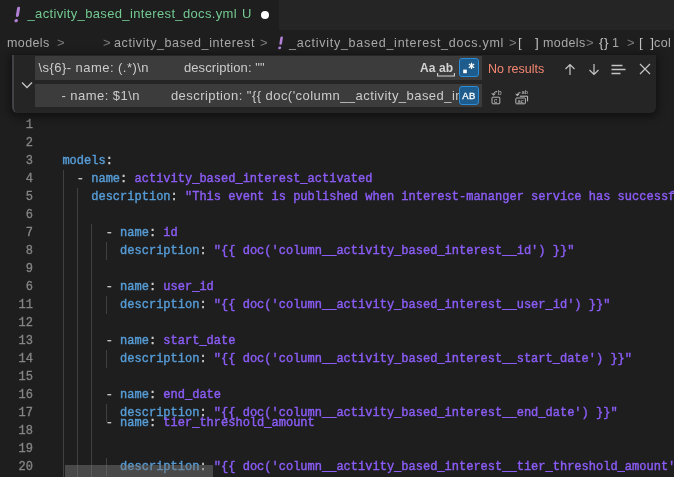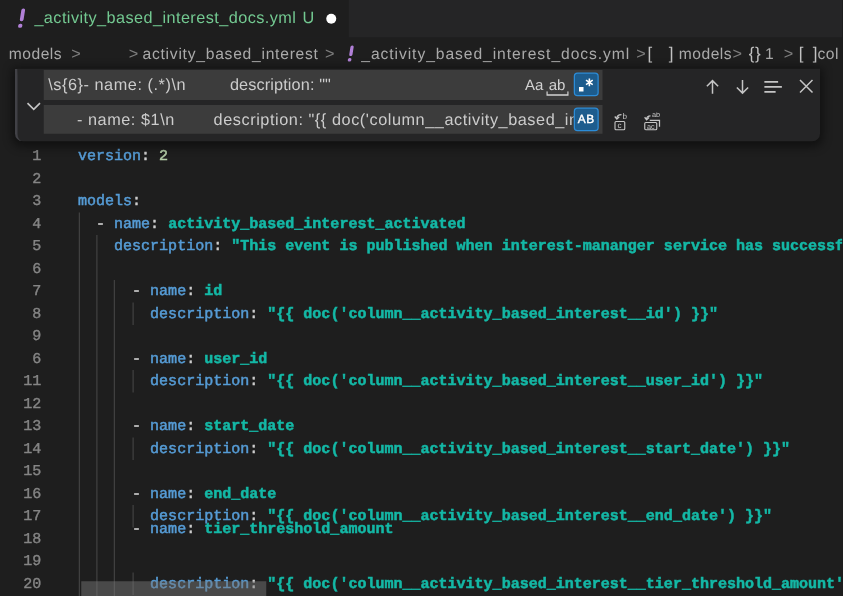--- a/index.html
+++ b/index.html
@@ -16,35 +16,35 @@
   
   #crumbs { left:0; top:30px; width:674px; height:26px; background:#1e1e1e; }
   .bc { position:absolute; top:0; height:26px; line-height:26px; font-size:12.5px; color:#a9a9a9; white-space:pre; letter-spacing:0.4px; }
   .bcsep { color:#7d7d7d; font-size:13px; }
   .bcsym { color:#c2c2c2; letter-spacing:1px; font-size:13.5px; }
   
   .codeline { position:absolute; left:62.4px; white-space:pre; -webkit-text-stroke:0.4px currentColor; font-family:"Liberation Mono",monospace;
               font-size:12.03px; line-height:18px; height:18px; color:#d4d4d4; }
   .lnum { position:absolute; left:0; width:33px; text-align:right; -webkit-text-stroke:0.3px currentColor; font-family:"Liberation Mono",monospace;
           font-size:12.03px; line-height:18px; height:18px; color:#858585; }
-  .k { color:#569cd6; } .s { color:#14b8a6;font-weight:bold; } .n { color:#b5cea8; } .p { color:#cccccc; }
+  .k { color:#569cd6; } .s { color:#8b5cf6; } .n { color:#b5cea8; } .p { color:#cccccc; }
   .guide { position:absolute; width:1px; background:#404040; }
   #hscroll { left:65px; top:465px; width:148px; height:12px; background:rgba(121,121,121,0.48); }
   
   #findw { left:12px; top:54.5px; width:644px; height:58.5px; background:#252526;
            border-left:2px solid #414146; border-radius:0 0 6px 6px;
            box-shadow:0 2px 8px 2px rgba(0,0,0,0.45); }
   .finput { position:absolute; background:#3c3c3c; overflow:hidden; }
   #fin  { left:21px; top:1.5px; width:447px; height:24px; }
   #frep { left:21px; top:29px; width:447px; height:23.5px; }
   .ftext { position:absolute; left:3.5px; top:0; line-height:24px; font-size:13px; color:#cccccc; white-space:pre; letter-spacing:0.45px; }
   .sp { display:inline-block; }
   .optbox { position:absolute; width:20px; height:19px; background:#1d5c8d; border:1px solid #2b8cd8;
             border-radius:3px; color:#ffffff; text-align:center; }
-  .icon { position:absolute; color:#c5c5c5; }
+  .icon { position:absolute; color:#c5c5c5;font-weight:bold; }
   #noresults { position:absolute; left:474px; top:0; line-height:29px; font-size:12.5px; color:#f48771; }
 </style>
 </head>
 <body>
 <div id="page">
 
   <div id="tabbar" class="abs"></div>
   <div id="tab" class="abs"></div>
   <svg class="abs" style="left:11px;top:6px" width="11" height="17" viewBox="0 0 11 17">
     <g fill="#b180d7" transform="skewX(-9) translate(3.2,0)">
@@ -76,21 +76,20 @@
     <span class="bc bcsep" style="left:586px">&gt;</span>
     <span class="bc bcsym" style="left:599px; letter-spacing:0.5px;">{}</span>
     <span class="bc" style="left:612px">1</span>
     <span class="bc bcsep" style="left:627px">&gt;</span>
     <span class="bc bcsym" style="left:639px; letter-spacing:0;">[&nbsp;&nbsp;]</span>
     <span class="bc" style="left:654px">col</span>
   </div>
 
   <div id="code" class="abs" style="left:0;top:0;width:674px;height:477px;overflow:hidden;">
       <div class="lnum" style="top:115.5px">1</div>
-      <div class="codeline" style="top:115.5px"><span class="k">version</span><span class="p">: </span><span class="n">2</span></div>
       <div class="lnum" style="top:133.5px">2</div>
       <div class="lnum" style="top:151.5px">3</div>
       <div class="codeline" style="top:151.5px"><span class="k">models</span><span class="p">:</span></div>
       <div class="lnum" style="top:169.5px">4</div>
       <div class="codeline" style="top:169.5px"><span class="p">  - </span><span class="k">name</span><span class="p">: </span><span class="s">activity_based_interest_activated</span></div>
       <div class="lnum" style="top:187.5px">5</div>
       <div class="codeline" style="top:187.5px"><span class="p">    </span><span class="k">description</span><span class="p">: </span><span class="s">"This event is published when interest-mananger service has successf</span></div>
       <div class="lnum" style="top:205.5px">6</div>
       <div class="lnum" style="top:223.5px">7</div>
       <div class="codeline" style="top:223.5px"><span class="p">      - </span><span class="k">name</span><span class="p">: </span><span class="s">id</span></div>
@@ -142,20 +141,21 @@
         <svg width="14" height="13" viewBox="0 0 14 13" style="margin-top:3px">
           <rect x="1.2" y="7.6" width="3.6" height="3.6" fill="#fff"></rect>
           <path d="M9.5 0.8 L9.5 7 M6.8 2.1 L12.2 5.7 M12.2 2.1 L6.8 5.7" stroke="#fff" stroke-width="1.25"></path>
         </svg>
       </div>
     </div>
     <div id="frep" class="finput">
       <div class="ftext" style="line-height:23px;"><span class="sp" style="width:23px"></span>- name: $1\n<span class="sp" style="width:31px"></span>description: "{{ doc('column__activity_based_in</div>
       <div class="optbox" style="left:424px;top:2px;font-size:9.5px;line-height:17px;letter-spacing:0.4px;-webkit-text-stroke:0.3px #fff;">AB</div>
     </div>
+    <div id="noresults">No results</div>
 
     <svg class="abs" style="left:550px;top:8px" width="12" height="13" viewBox="0 0 12 13">
       <path d="M6 12 L6 1.5 M1.5 6 L6 1.5 L10.5 6" stroke="#c5c5c5" stroke-width="1.2" fill="none"></path>
     </svg>
 
     <svg class="abs" style="left:574px;top:8px" width="12" height="13" viewBox="0 0 12 13">
       <path d="M6 1 L6 11.5 M1.5 7 L6 11.5 L10.5 7" stroke="#c5c5c5" stroke-width="1.2" fill="none"></path>
     </svg>
 
     <svg class="abs" style="left:597px;top:9px" width="16" height="11" viewBox="0 0 16 11">

